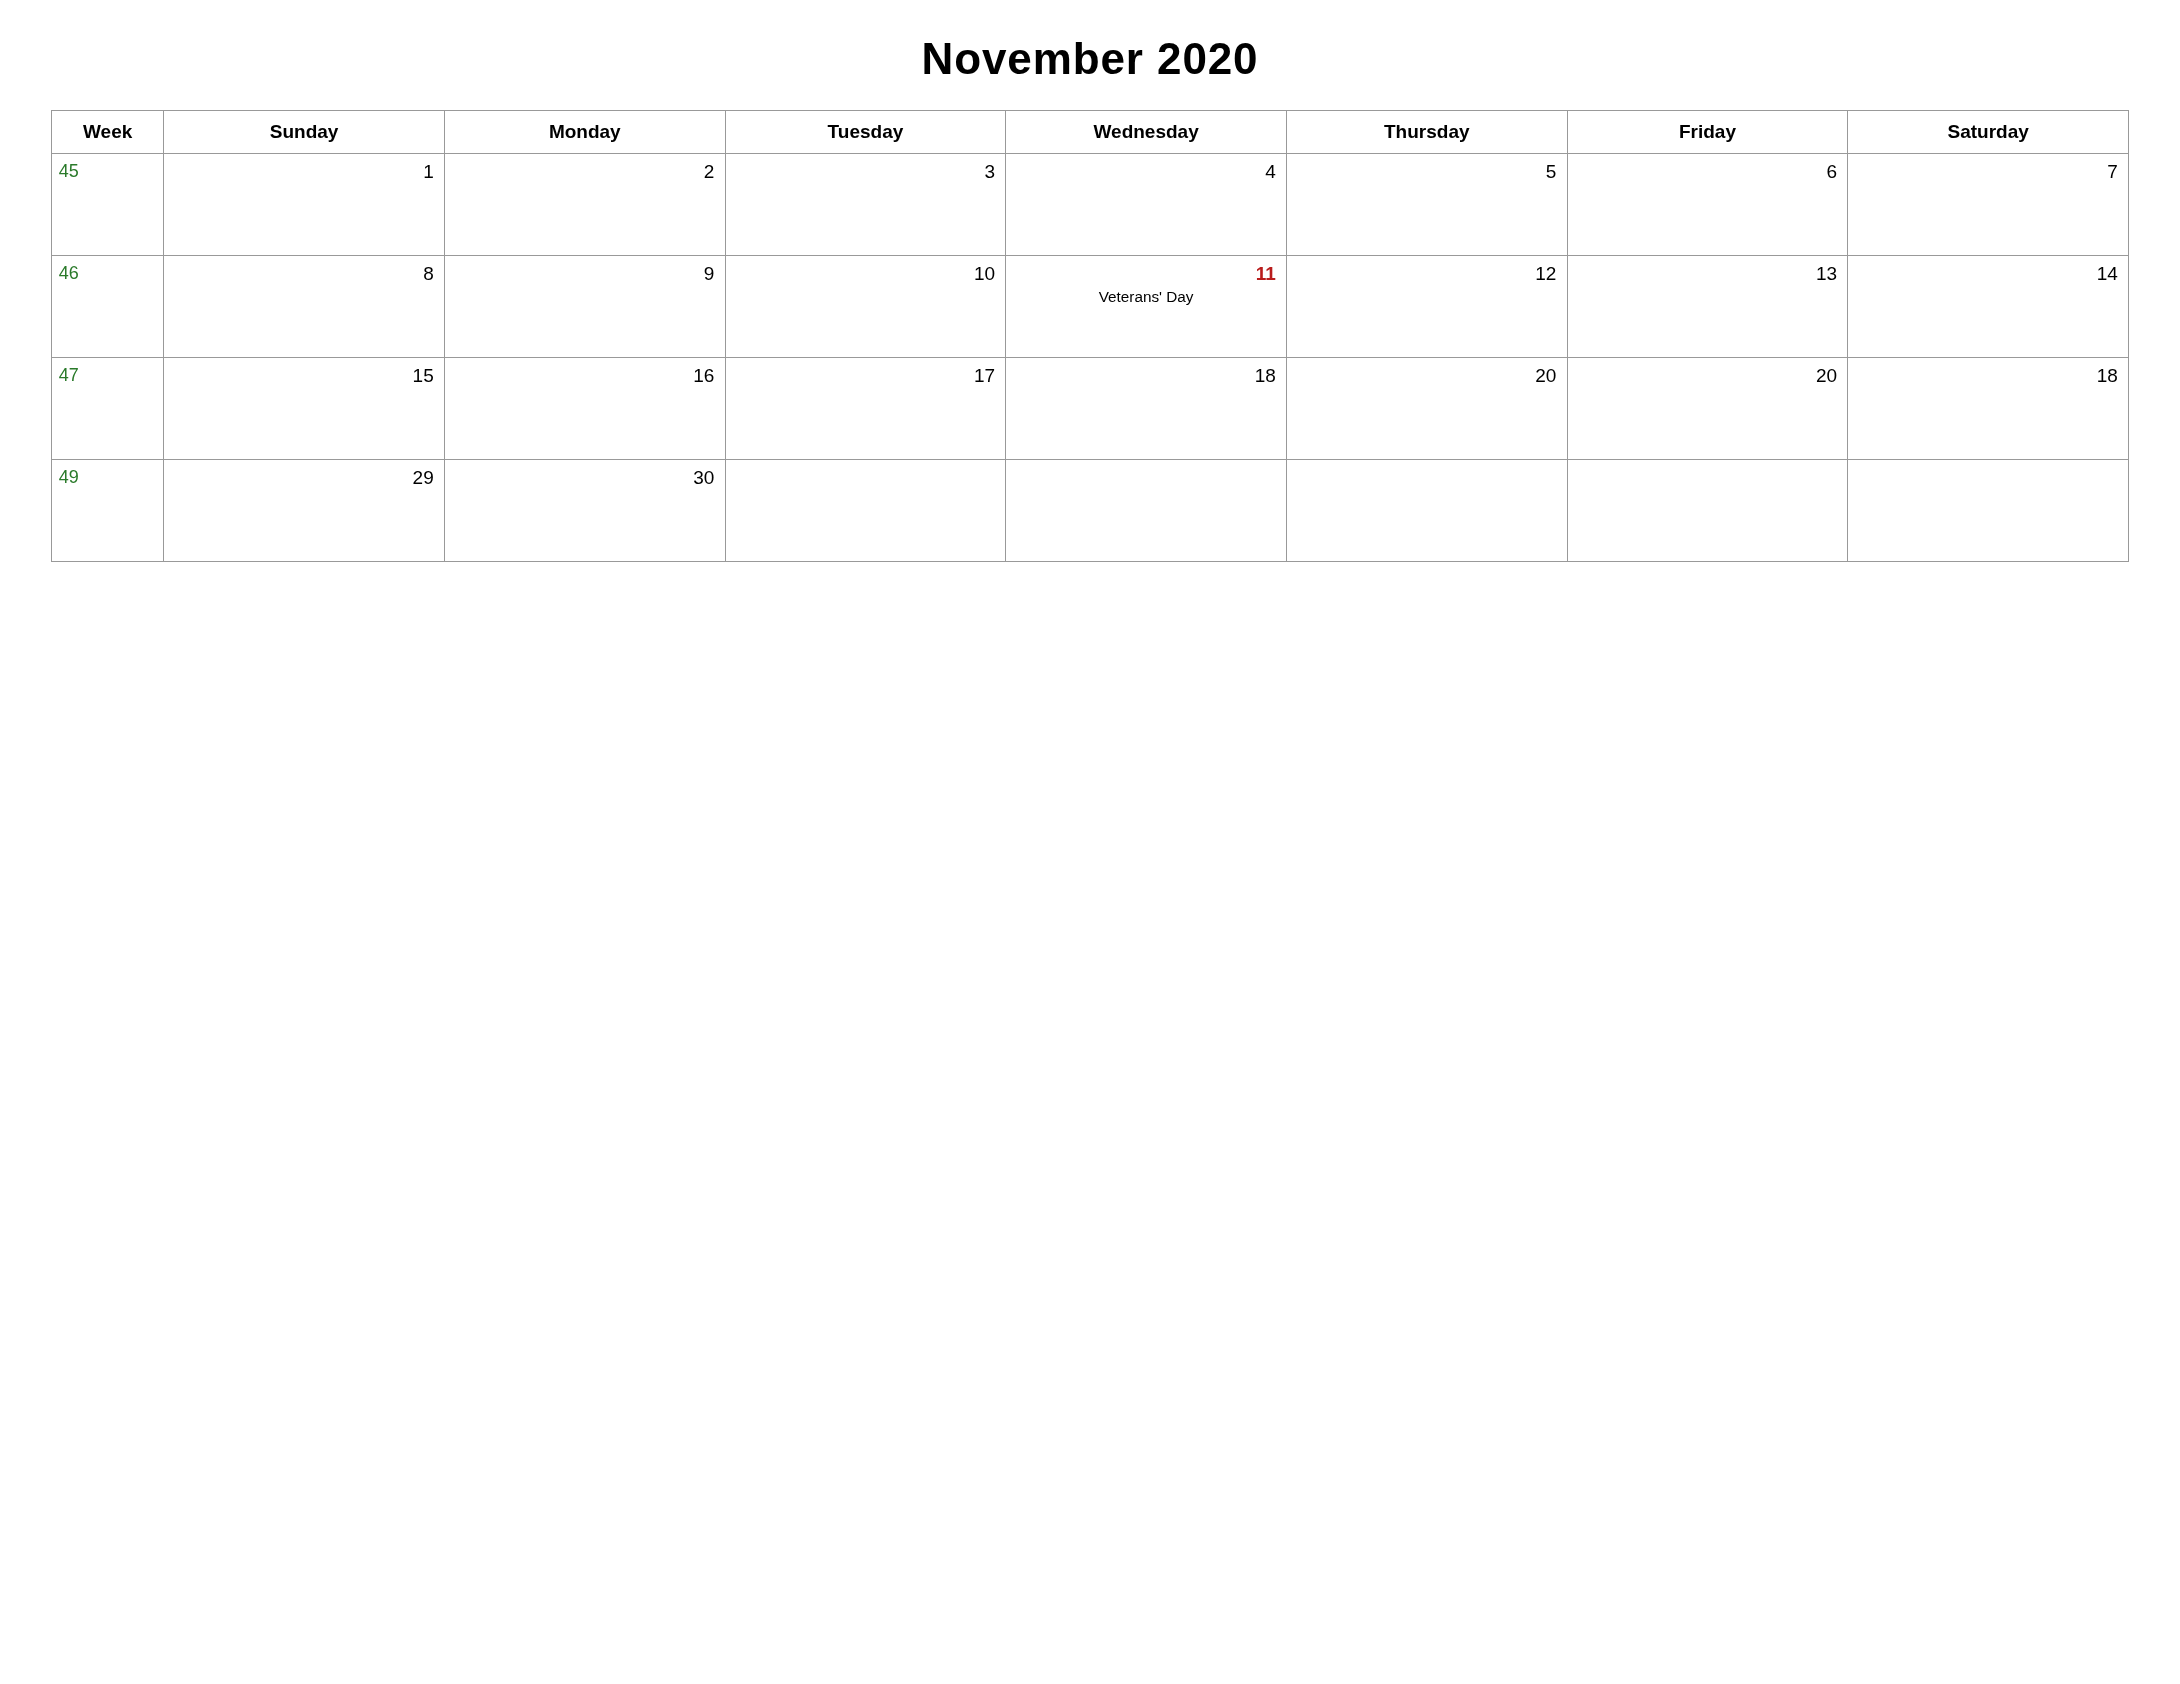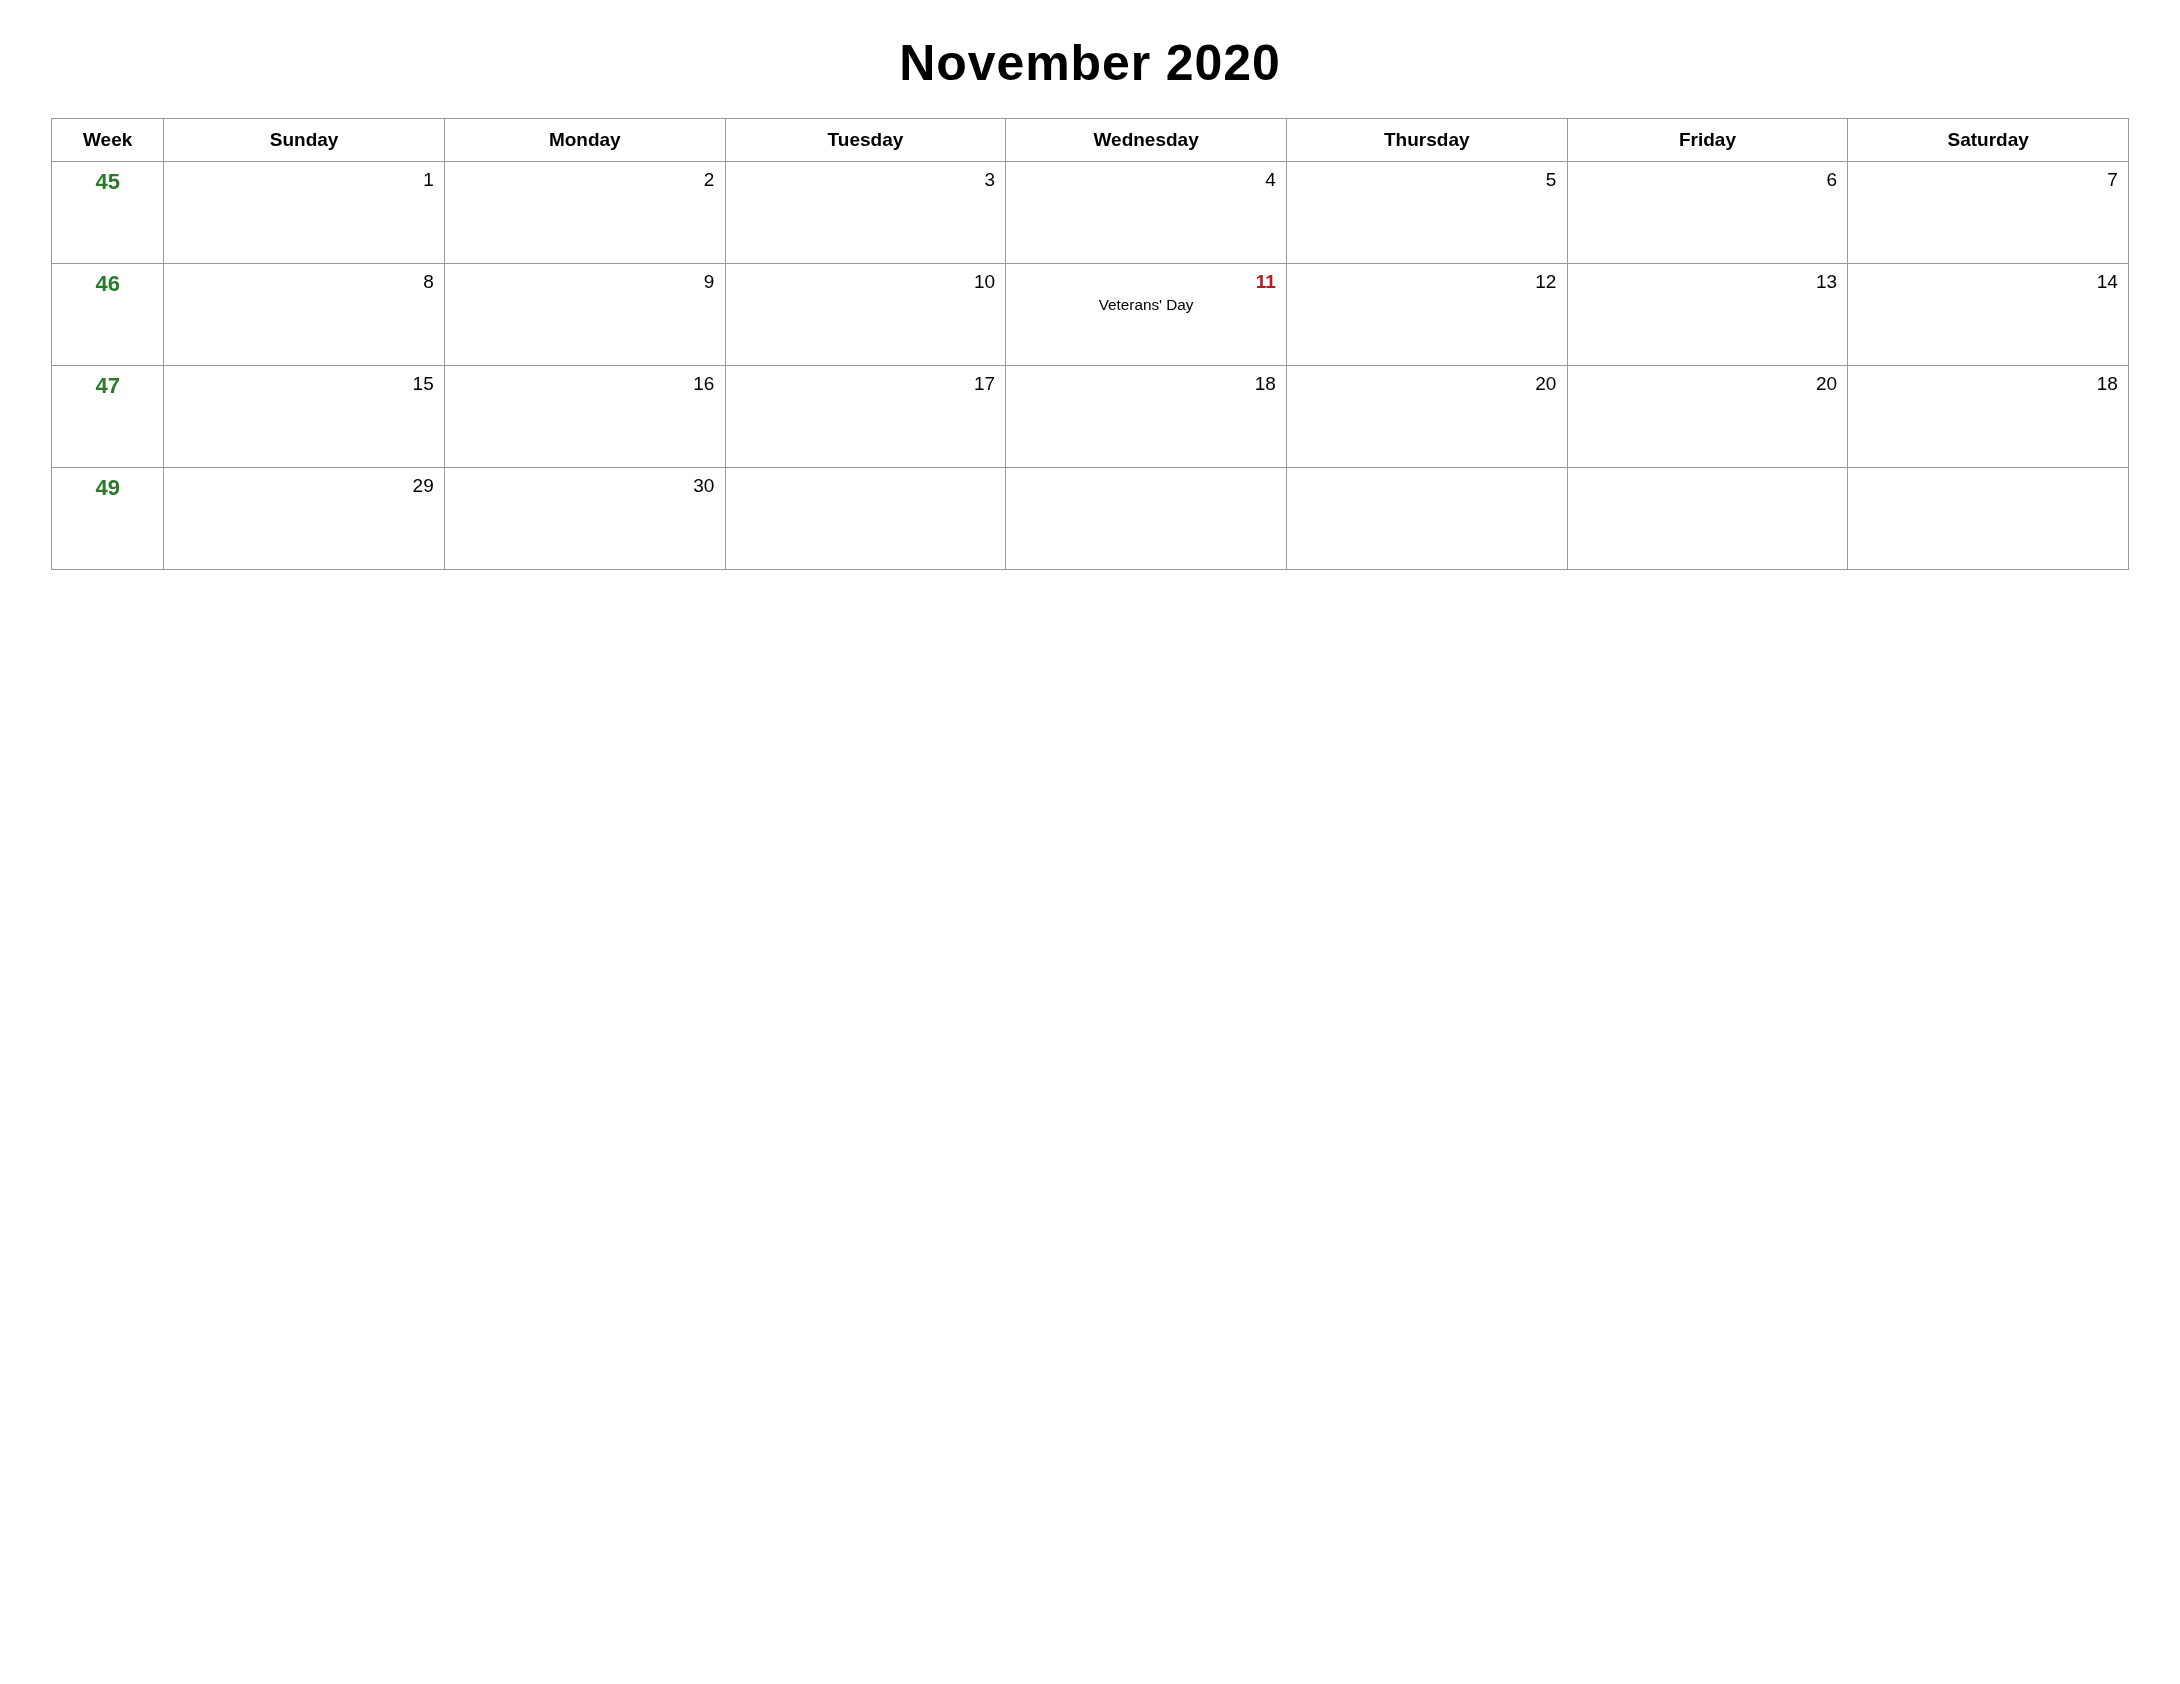--- a/index.html
+++ b/index.html
@@ -6,21 +6,21 @@
     body {
       background: #fff;
       font-family: Arial, Helvetica, sans-serif;
       display: flex;
       flex-direction: column;
       align-items: center;
       padding: 34px 51px;
       min-height: 100vh;
     }
     h1 {
-      font-size: 50px;
+      font-size: 44px;
       font-weight: 900;
       color: #000;
       margin-bottom: 25.6px;
       letter-spacing: 0.9px;
     }
     .calendar-table {
       width: 100%;
       border-collapse: collapse;
       border: 1.3px solid #999;
     }
@@ -29,25 +29,24 @@
       vertical-align: top;
     }
     .calendar-table thead th {
       text-align: center;
       font-size: 19px;
       font-weight: 700;
       padding: 10.2px 6.8px;
       background: #fff;
     }
     .week-cell {
-      text-align: center;
       vertical-align: middle;
       width: 68px;
-      font-size: 22px;
-      font-weight: 700;
+      font-size: 18px;
+      font-weight: 400;
       color: #2a7a2a;
       padding: 6.8px;
     }
     .day-cell {
       width: 170px;
       height: 102px;
       padding: 6.8px 10.2px;
       position: relative;
     }
     .day-number {

